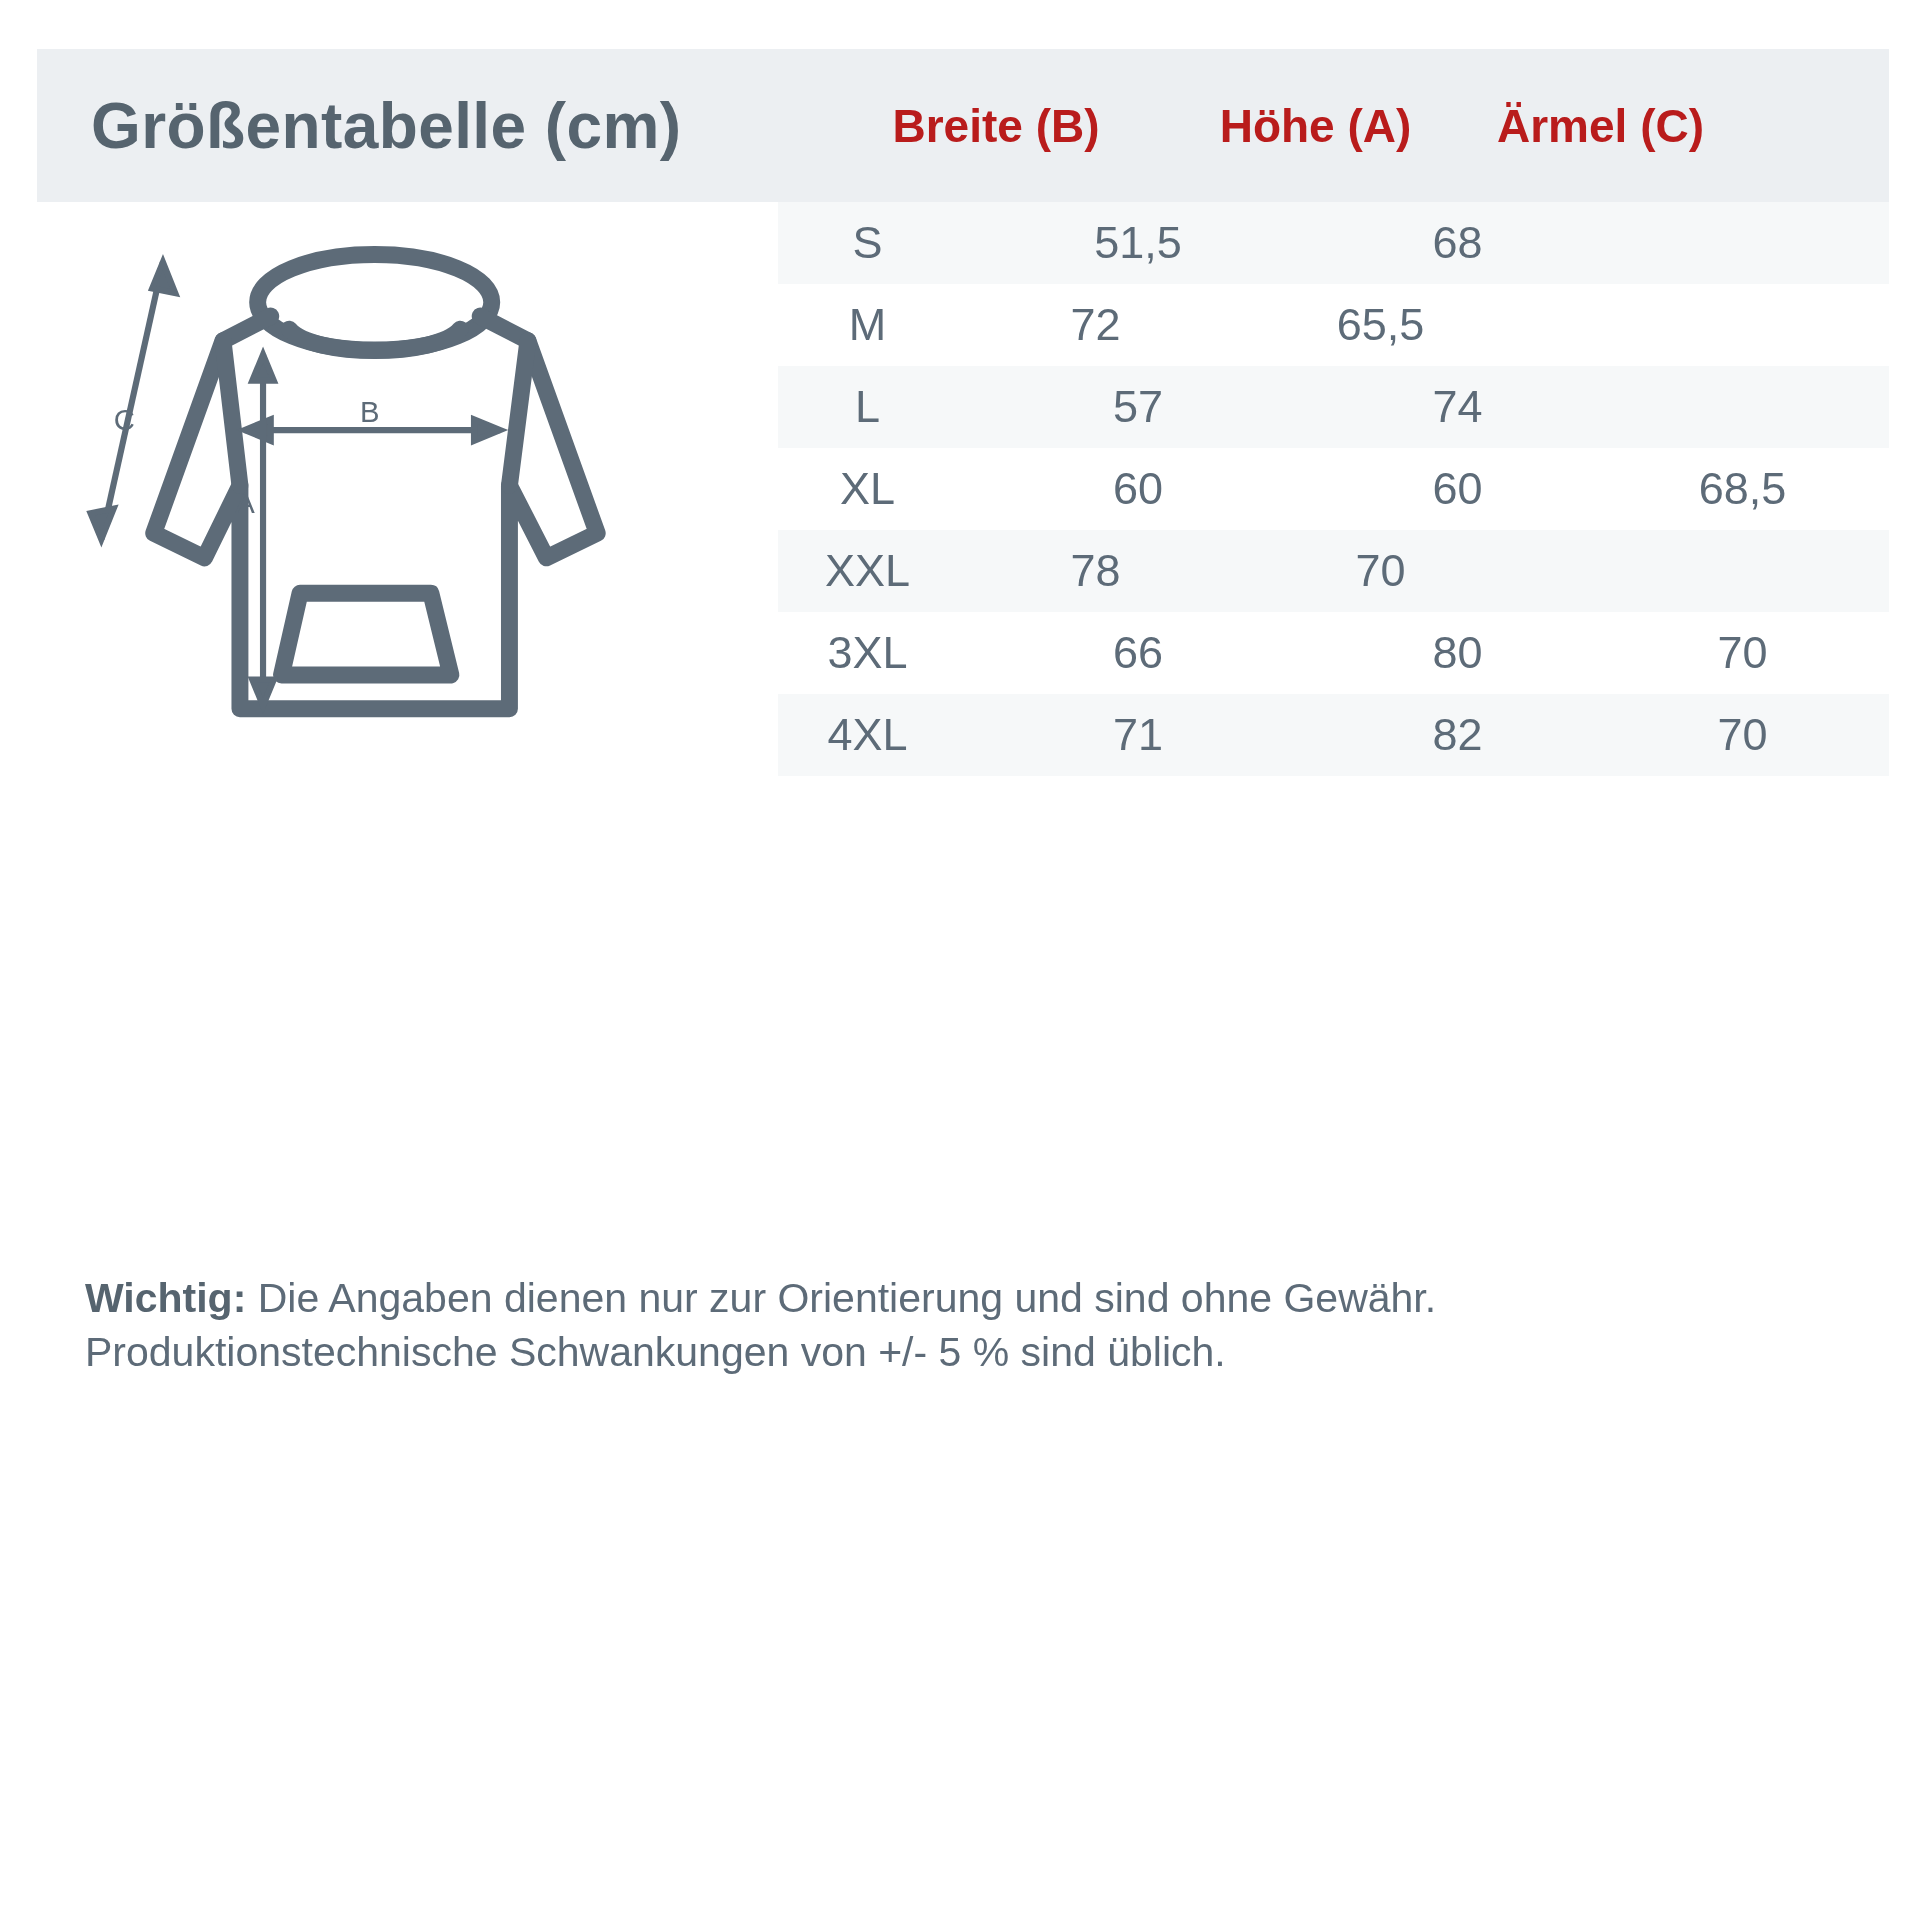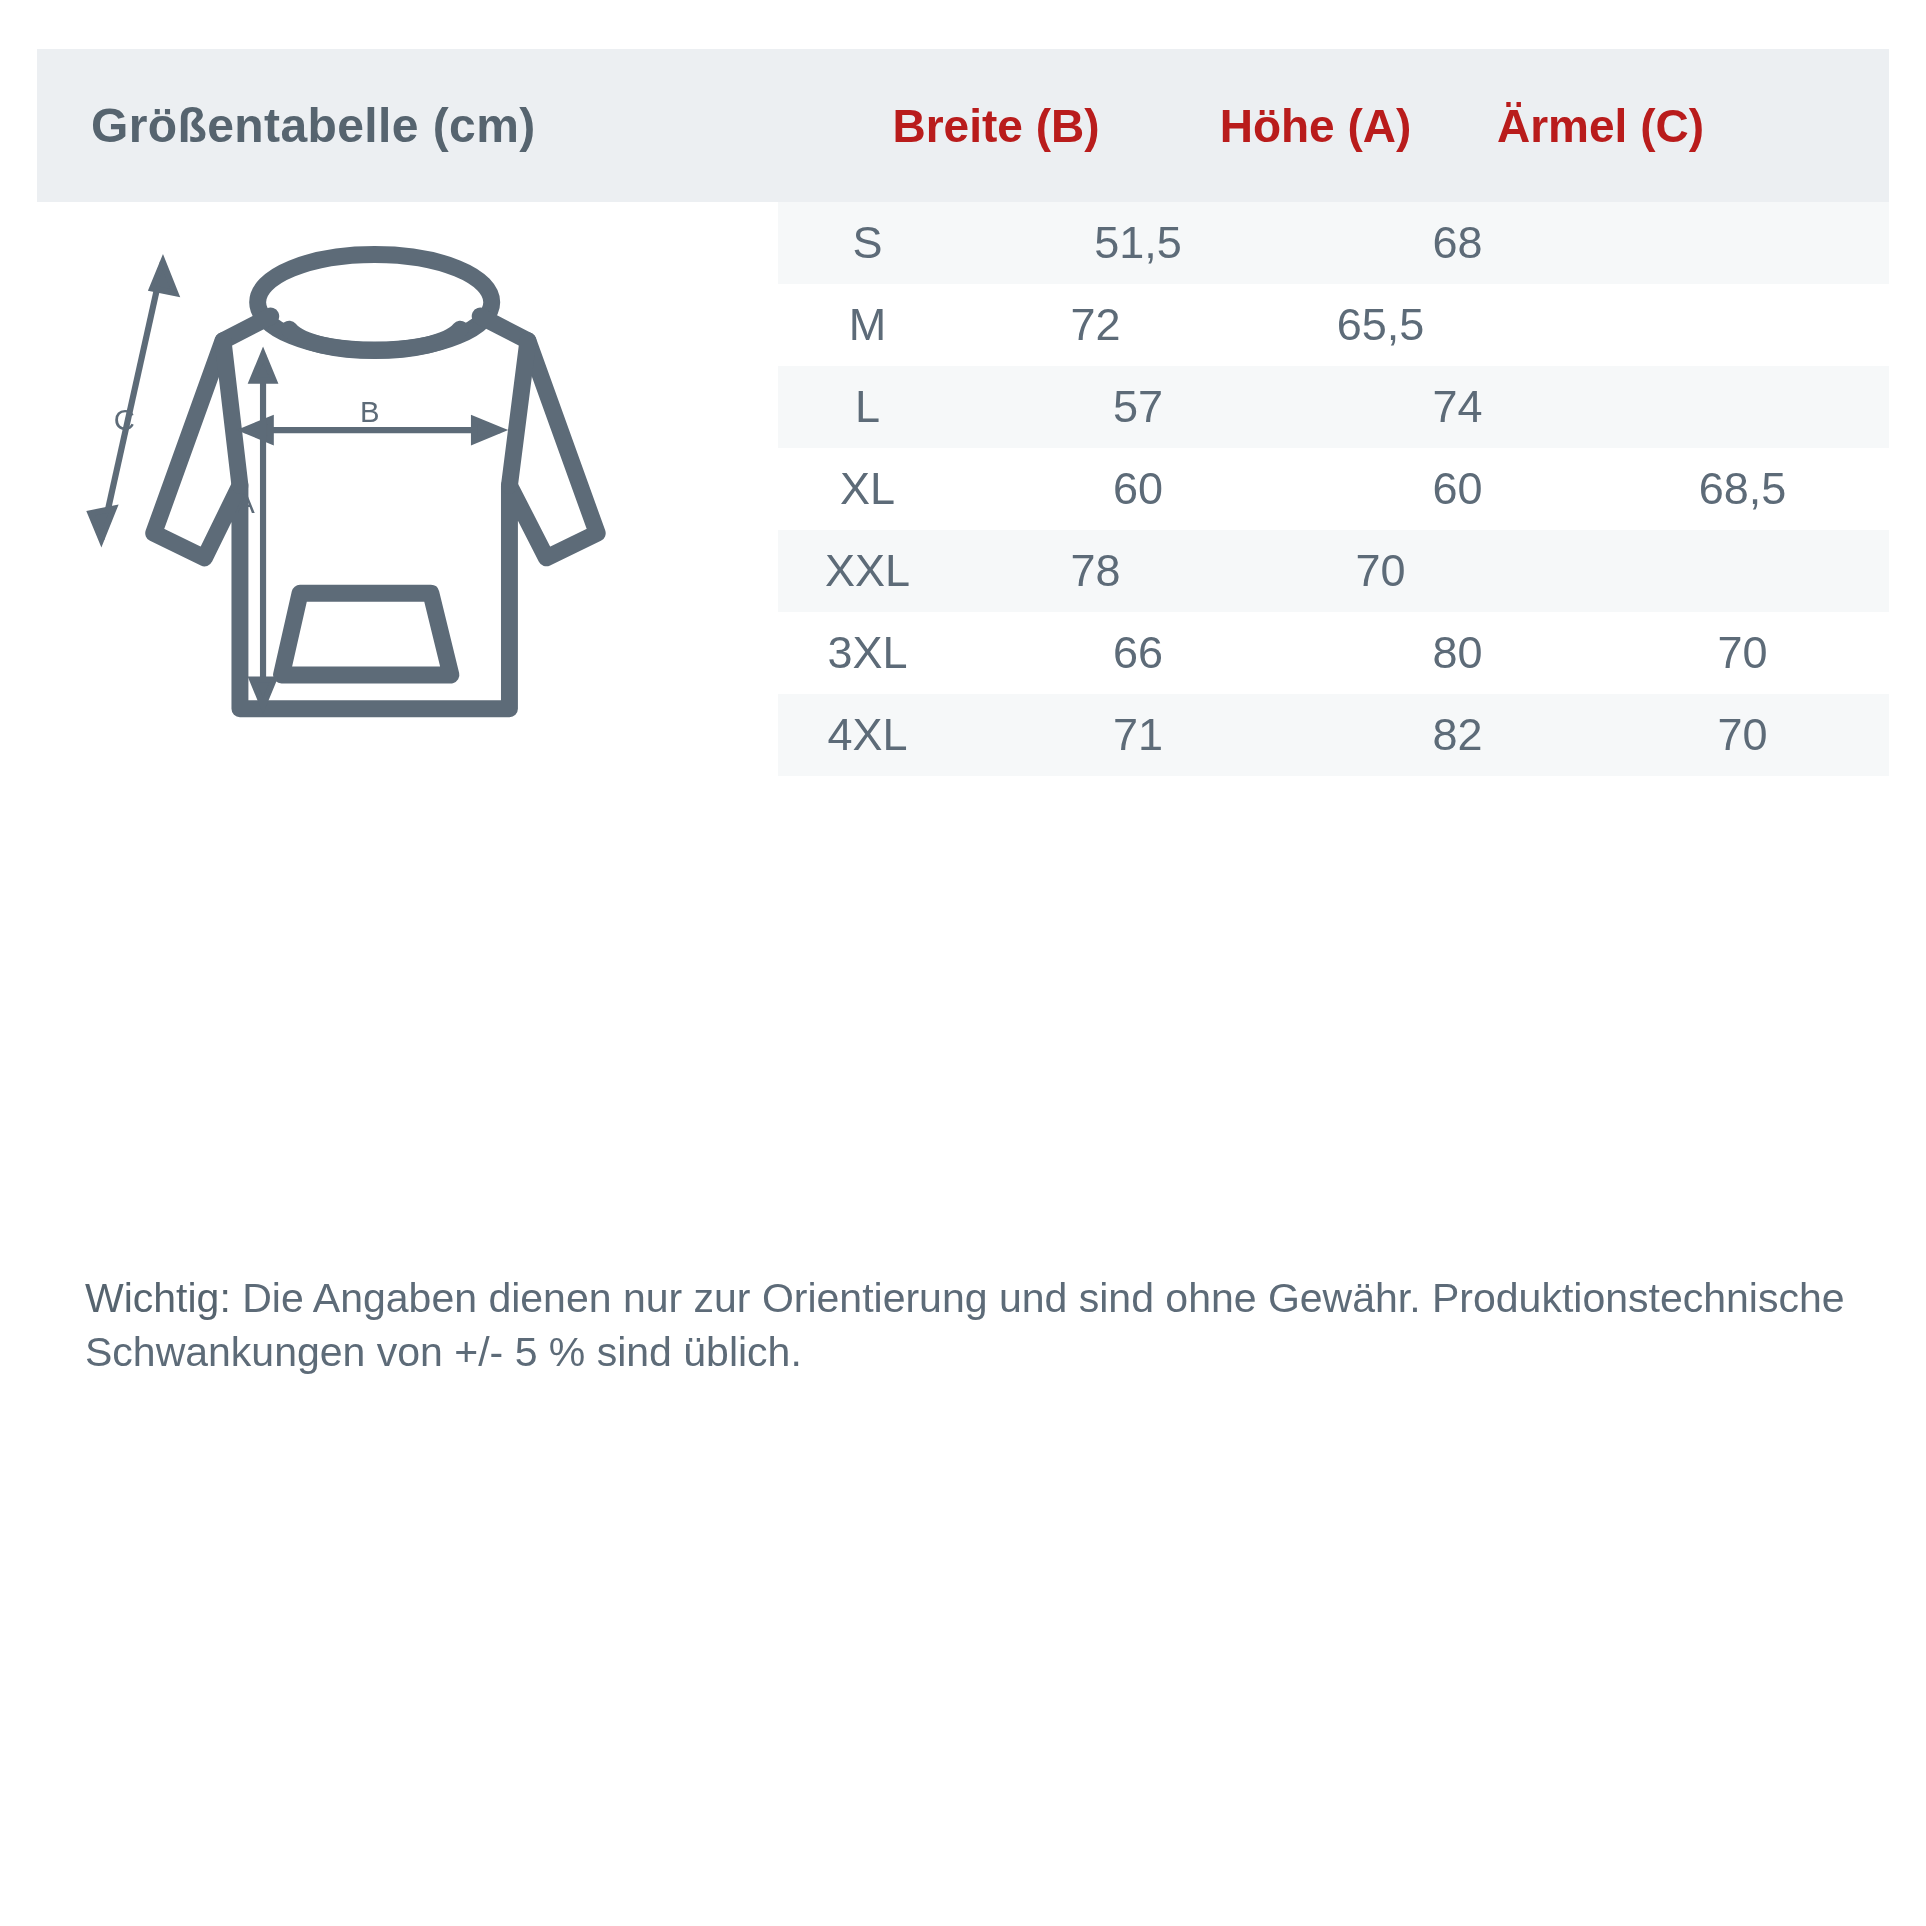--- a/index.html
+++ b/index.html
@@ -28,21 +28,21 @@
     top: 49px;
     width: 1852px;
     height: 153px;
     background: #eceff2;
     display: flex;
     align-items: center;
   }
   .header-title {
     position: absolute;
     left: 54px;
-    font-size: 48px;
+    font-size: 64px;
     font-weight: bold;
     color: #56646f;
     letter-spacing: 0.4px;
     white-space: nowrap;
   }
   .header-cols {
     position: absolute;
     left: 778px;
     top: 0;
     height: 153px;
@@ -92,21 +92,21 @@
   .note {
     position: absolute;
     left: 85px;
     top: 1271px;
     width: 1772px;
     font-size: 41px;
     line-height: 1.32;
     color: #5d6b78;
   }
   .note b {
-    font-weight: normal;
+    font-weight: bold;
     color: #56646f;
   }
 
   
   .illustration {
     position: absolute;
     left: 69px;
     top: 231px;
     width: 693px;
     height: 586px;

